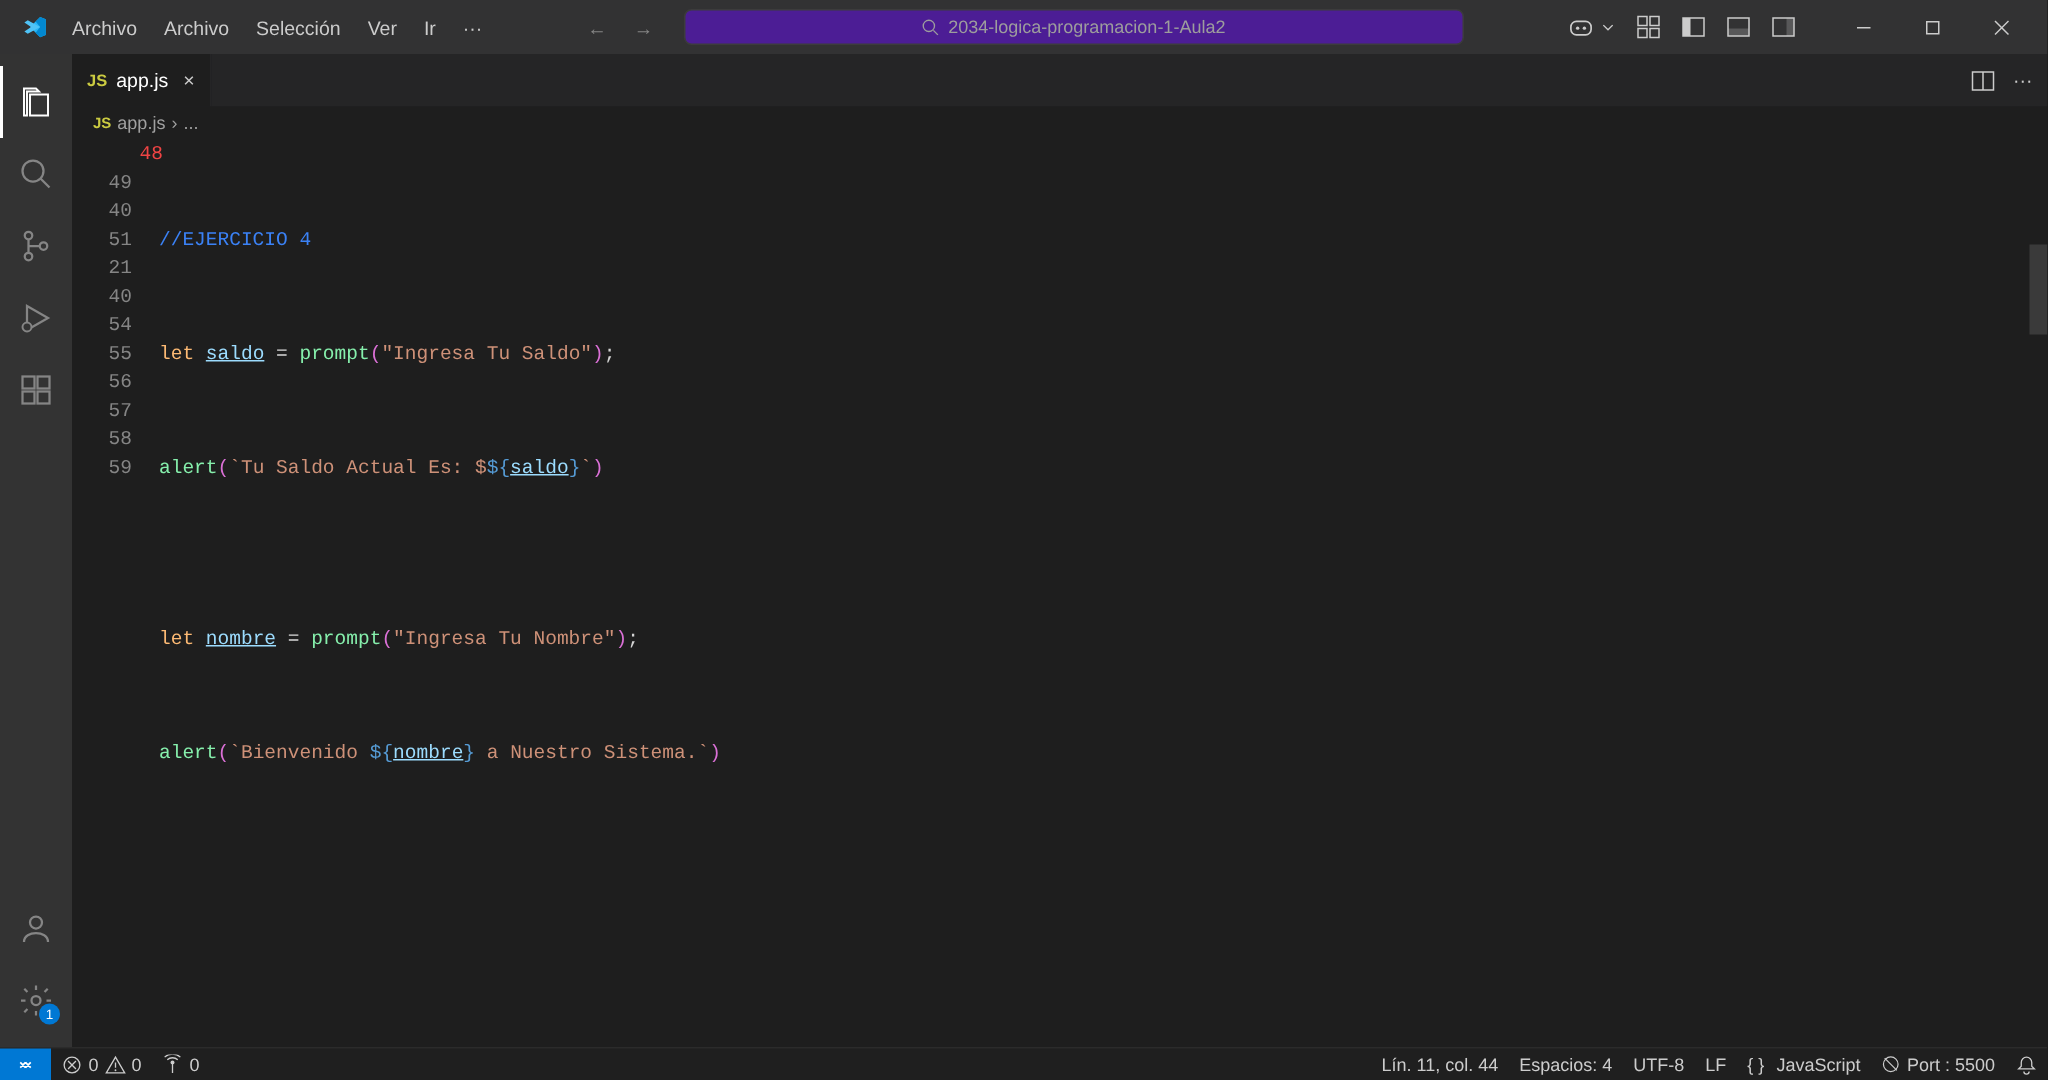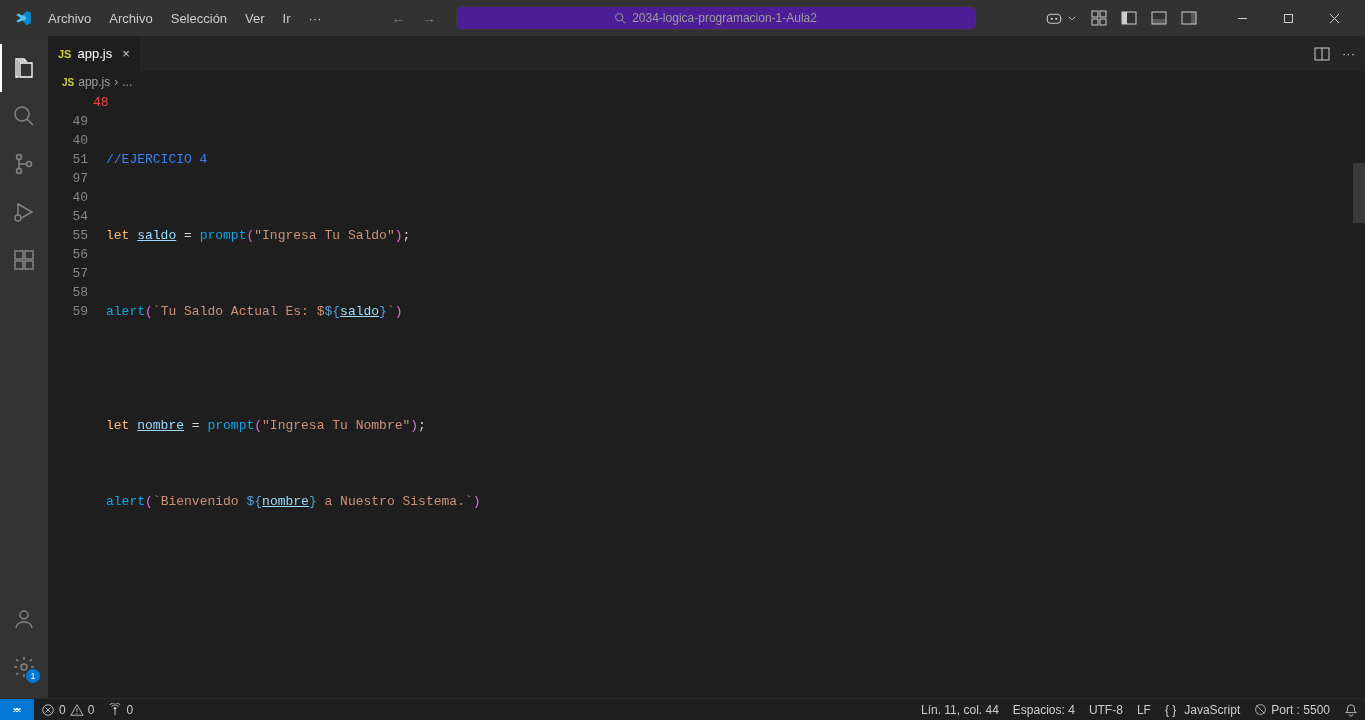--- a/index.html
+++ b/index.html
@@ -32,21 +32,21 @@
 .tab .close { color:#cccccc; margin-left:4px; }
 .tab-actions { margin-left:auto; display:flex; align-items:center; gap:12px; padding-right:10px; color:#cccccc; }
 .breadcrumb { height:22px; background:#1e1e1e; display:flex; align-items:center; padding-left:14px; font-size:12px; color:#a0a0a0; gap:4px; }
 .breadcrumb .js-ico { color:#cbcb41; font-weight:bold; font-size:10px; }
 .code-area { flex:1; display:flex; font-family:Consolas,"Courier New",monospace; font-size:13px; line-height:19px; position:relative; }
 .gutter { width:58px; text-align:right; color:#858585; padding-right:18px; padding-top:0; user-select:none; }
 .code-lines { flex:1; color:#d4d4d4; white-space:pre; }
 .tok-comment { color:#3b82f6; }
 .tok-keyword { color:#fdba74; }
 .tok-var { color:#9cdcfe;text-decoration:underline; }
-.tok-func { color:#0ea5e9; }
+.tok-func { color:#86efac; }
 .tok-string { color:#ce9178; }
 .tok-interp { color:#569cd6; }
 .tok-paren { color:#da70d6; }
 .tok-op { color:#d4d4d4; }
 .gutter-line.dim { color:#ef4444;padding-left:45px; }
 .status-bar { position:absolute; bottom:0; left:0; right:0; height:22px; background:#007acc; display:flex; align-items:center; font-size:12px; color:#ffffff; }
 .status-bar { background:#1f1f1f; color:#cccccc; border-top:1px solid #2b2b2b; }
 .sb-remote { width:34px; height:22px; background:#0078d4; display:flex; align-items:center; justify-content:center; color:#fff; }
 .sb-item { padding:0 7px; display:flex; align-items:center; gap:4px; height:22px; }
 .sb-right { margin-left:auto; display:flex;align-items:center; }
@@ -205,21 +205,21 @@
       <span>app.js</span>
       <span>›</span>
       <span>...</span>
     </div>
     <div class="code-area">
       <div class="gutter">
         <div class="gutter-line dim">48</div>
         <div class="gutter-line">49</div>
         <div class="gutter-line">40</div>
         <div class="gutter-line">51</div>
-        <div class="gutter-line">97</div>
+        <div class="gutter-line">21</div>
         <div class="gutter-line">40</div>
         <div class="gutter-line">54</div>
         <div class="gutter-line">55</div>
         <div class="gutter-line">56</div>
         <div class="gutter-line">57</div>
         <div class="gutter-line">58</div>
         <div class="gutter-line">59</div>
       </div>
       <div class="code-lines">
 <div> </div>

